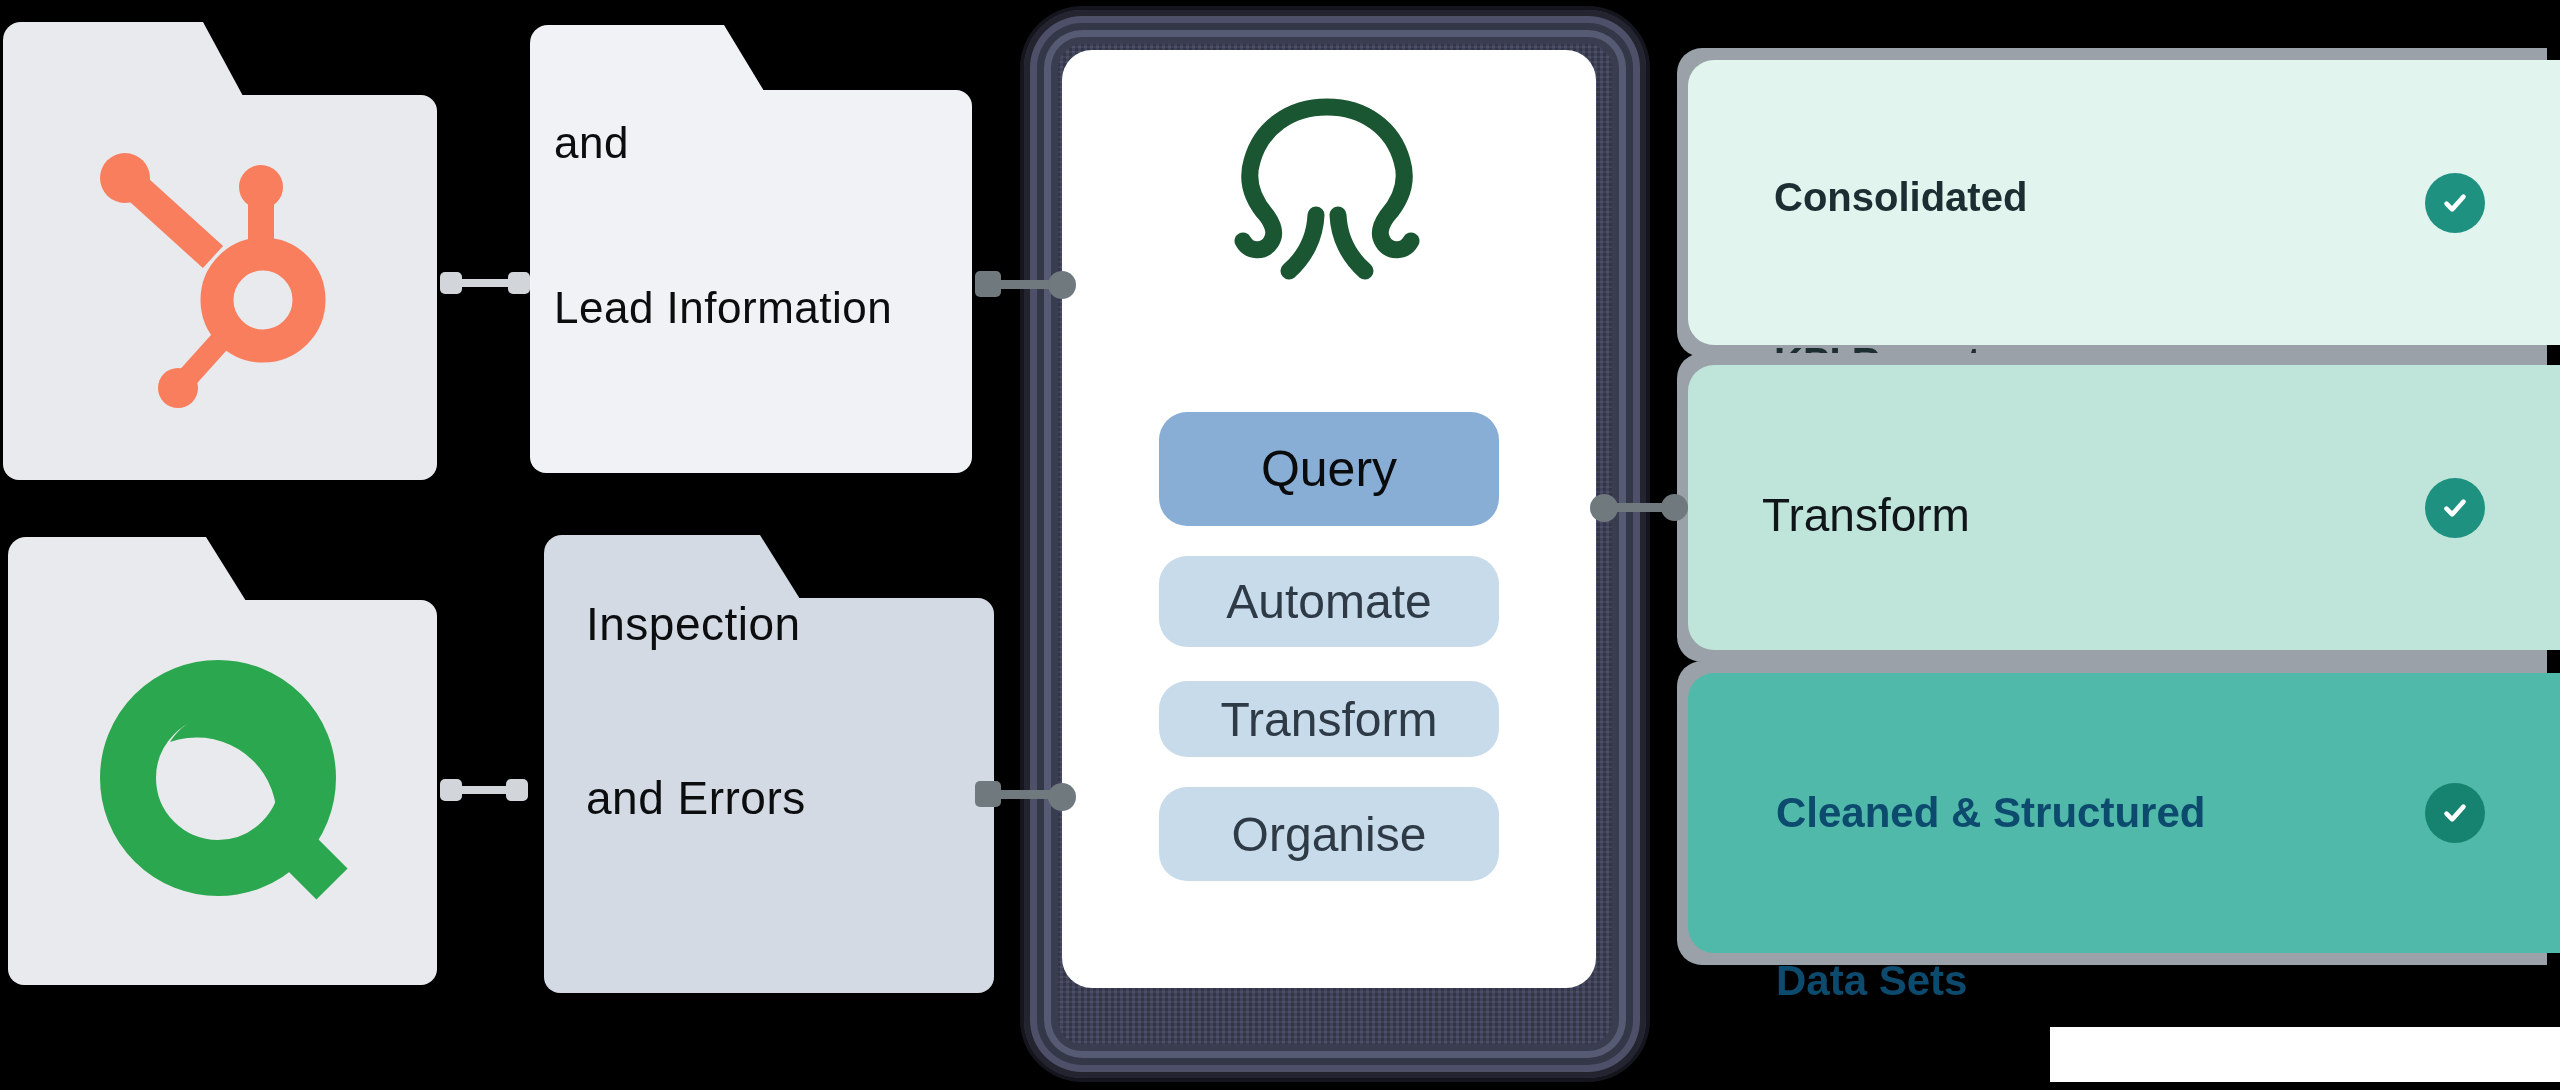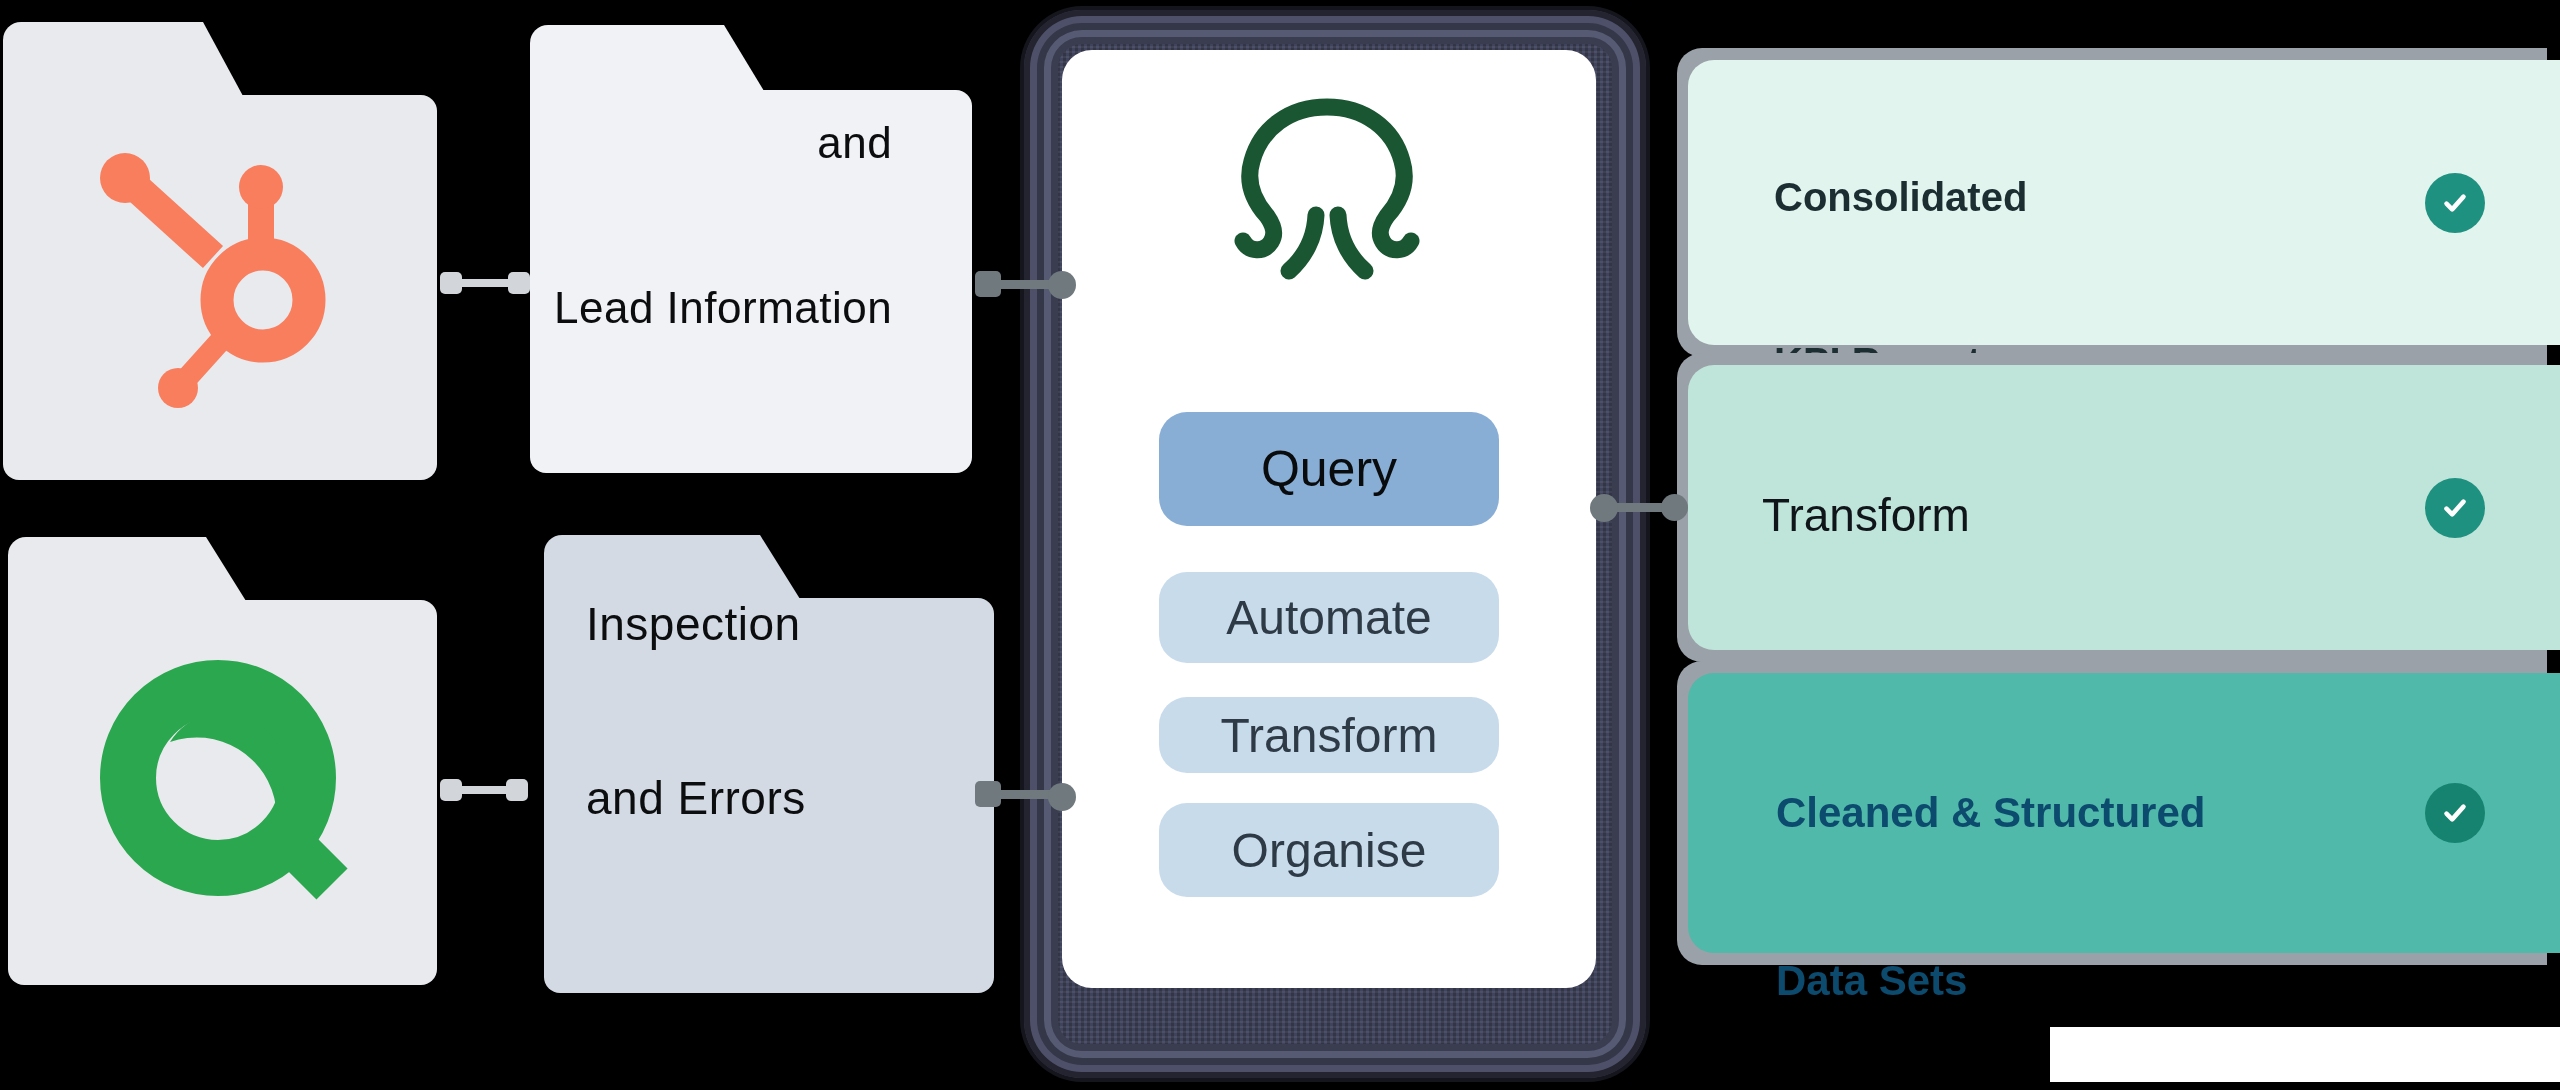--- a/index.html
+++ b/index.html
@@ -47,21 +47,21 @@
     left:1062px;top:50px;width:534px;height:938px;border-radius:30px;
     background:var(--screen,#fff);z-index:3;
   }
   #pill-stack{position:absolute;left:97px;top:362px;width:340px;}
   .pill{
     width:100%;border-radius:28px;display:flex;align-items:center;justify-content:center;
     background:var(--btn-secondary,#C8DBEB);color:var(--btn-text,#2E3B46);
     font-weight:400;font-size:48px;
   }
   .pill.primary{
-    height:114px;margin-bottom:46px;background:var(--btn-primary,#88AED6);
+    height:114px;margin-bottom:30px;background:var(--btn-primary,#88AED6);
     color:#0a0b0c;font-size:50px;font-weight:500;
   }
   .pill.p2{height:91px;margin-bottom:34px;}
   .pill.p3{height:76px;margin-bottom:30px;}
   .pill.p4{height:94px;}
 
   
   .out-card{
     position:absolute;left:1688px;width:872px;border-radius:26px 0 0 26px;
     display:flex;align-items:flex-start;z-index:4;
@@ -101,21 +101,21 @@
         <line x1="96" y1="238" x2="132" y2="198" stroke-width="22"></line>
       </g>
       <g fill="var(--hubspot-orange,#F87E5E)">
         <circle cx="170" cy="47" r="22"></circle>
         <circle cx="34" cy="38" r="25"></circle>
         <circle cx="87" cy="248" r="20"></circle>
       </g>
     </svg>
   </div>
 
-  <div class="folder" style="left:530px;top:25px;width:442px;height:448px;text-align:right;">
+  <div class="folder" style="left:530px;top:25px;width:442px;height:448px;">
     <div class="f-tab" style="width:234px;height:66px;background:var(--folder-lighter,#F1F2F5);"></div>
     <div class="f-body" style="top:65px;background:var(--folder-lighter,#F1F2F5);"></div>
     <div class="folder-label" style="left:24px;bottom:28px;">
       <div>Client</div>
       <div>and</div>
       <div>Lead Information</div>
     </div>
   </div>
 
   <div class="folder" style="left:8px;top:537px;width:429px;height:448px;">

